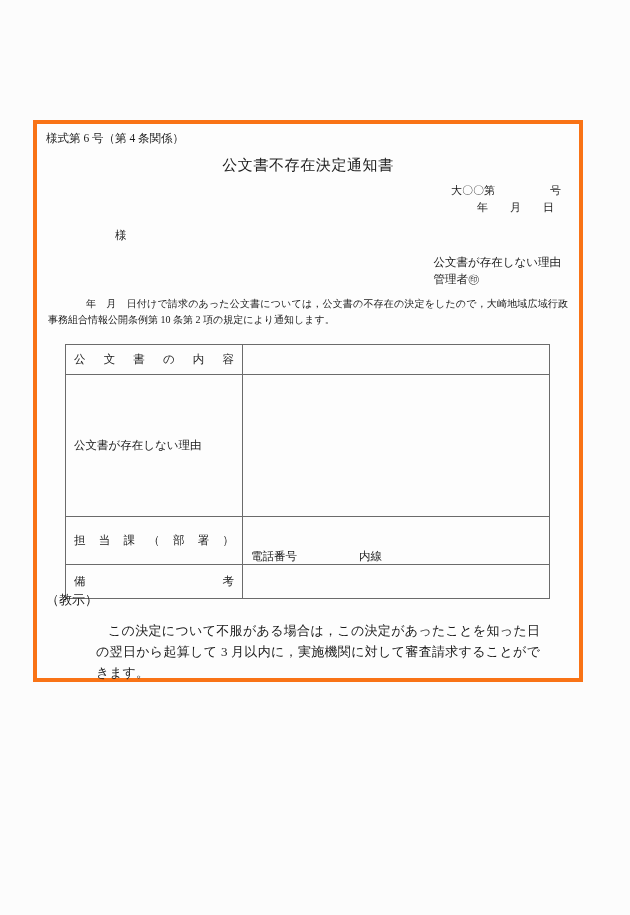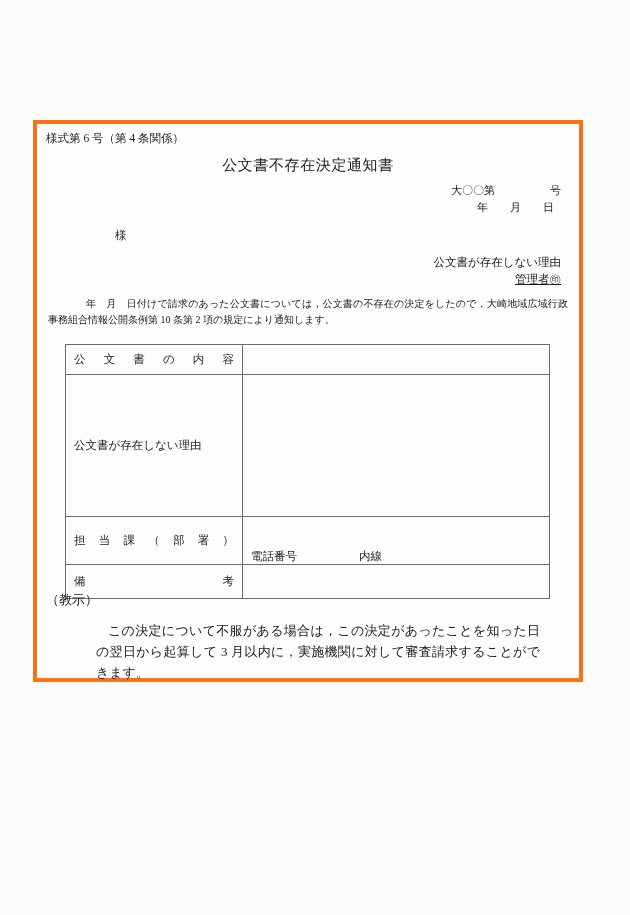--- a/index.html
+++ b/index.html
@@ -84,23 +84,22 @@
   
   #issuer-block {
     position: absolute;
     right: 18px;
     top: 130px;
     font-size: 11.5px;
     line-height: 1.5;
   }
   #issuer-role-line {
     display: flex;
-    justify-content: flex-end;
-    white-space: pre;
-    text-decoration: underline;
+    justify-content: flex-start;
+    white-space: pre;
   }
 
   
   #body-paragraph {
     position: absolute;
     left: 11px;
     right: 11px;
     top: 172px;
     font-size: 10px;
     line-height: 1.62;

